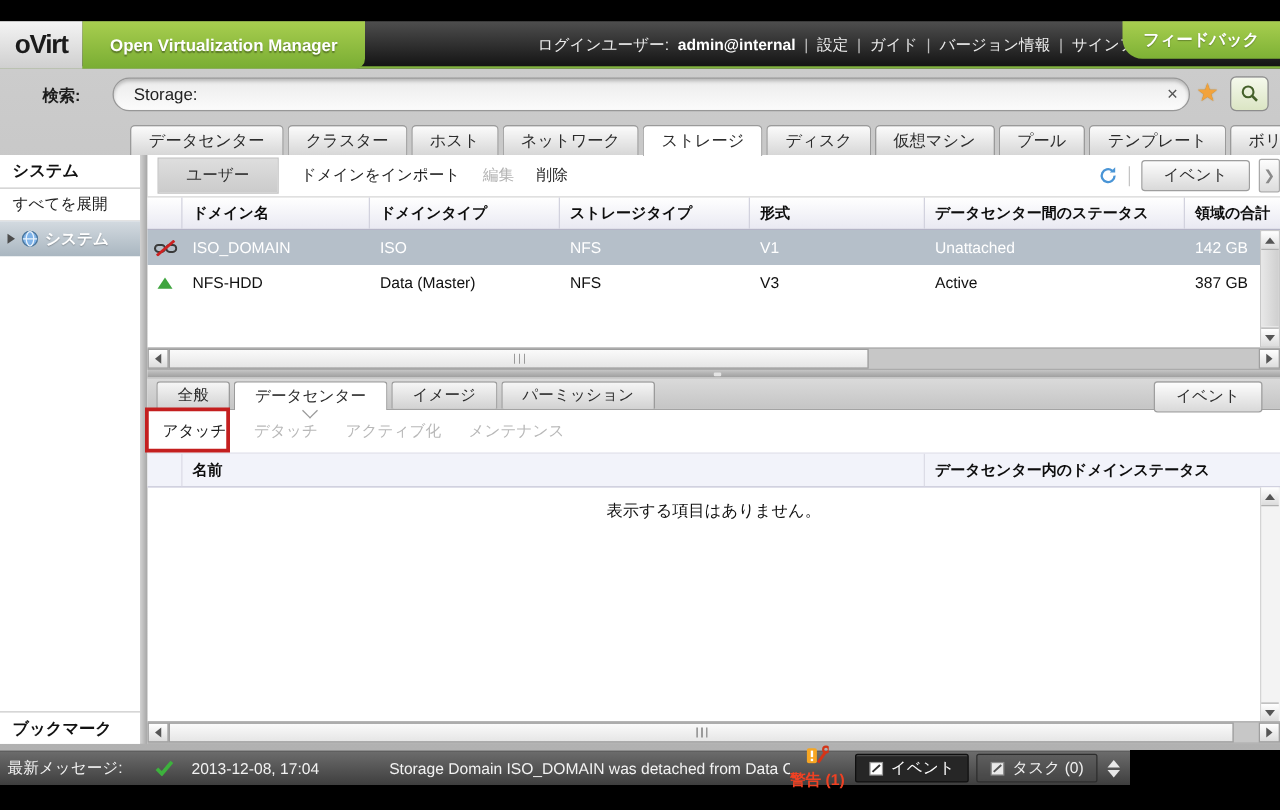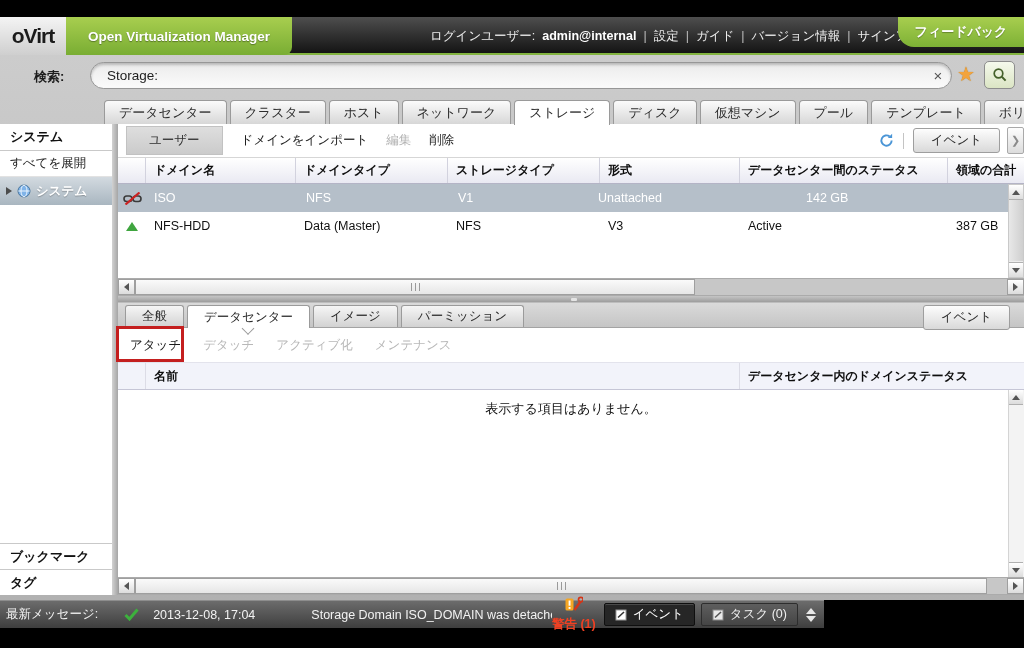--- a/index.html
+++ b/index.html
@@ -137,21 +137,21 @@
   .dhead { height:28px; display:flex; background:#f2f3fa; border-bottom:1px solid #c6c6d6; border-top:1px solid #e3e3ec; }
   .dh-cell { border-right:1px solid #dcdce6; display:flex; align-items:center; padding-left:8px;
              font-weight:700; font-size:12px; color:#0d0d0d; white-space:nowrap; }
   .dh-cell:last-child { border-right:none; }
   .d0{width:28px;} .d1{width:594px;text-align:center;} .d2{width:284px;}
   .dbody { flex:1; position:relative; }
   .empty-msg { text-align:center; padding-top:10px; font-size:13px; color:#111; }
   .vscroll2 { position:absolute; right:0; top:0; bottom:0; width:16px; background:#f3f3f3; border-left:1px solid #d4d4d4; }
 
   
-  .statusbar { position:absolute; left:0; top:600px; width:824px; height:28px;
+  .statusbar { position:absolute; left:0; top:600px; width:904px; height:28px;
                background:linear-gradient(#6c6c6c,#3e3e3e); border-top:1px solid #8d8d8d;
                display:flex; align-items:center; color:#f2f2f2; font-size:12.5px; padding:0 6px; }
   .sb-check { margin-left:26px; display:flex; align-items:center; }
   .sb-time { margin-left:14px; white-space:nowrap; }
   .sb-msg { margin-left:56px; flex:1; overflow:hidden; white-space:nowrap; }
   .sb-alerts { display:flex; align-items:center; gap:5px; color:#ef4123; font-weight:700; white-space:nowrap;
                margin-right:8px; cursor:pointer;flex-direction:column; }
   .sb-btn-dark { background:#262626; border:1px solid #0f0f0f; border-radius:2px; padding:2px 10px;
                  display:flex; align-items:center; gap:6px; color:#fff; cursor:pointer; white-space:nowrap;
                  box-shadow:inset 0 1px 0 #4a4a4a; margin-right:6px; }
@@ -230,21 +230,20 @@
       <span class="expander"></span>
       <svg width="14" height="14" viewBox="0 0 14 14">
         <circle cx="7" cy="7" r="6" fill="#7fb3e8" stroke="#49759c"></circle>
         <ellipse cx="7" cy="7" rx="3" ry="5.8" fill="none" stroke="#eaf3fc" stroke-width="1"></ellipse>
         <line x1="1.3" y1="7" x2="12.7" y2="7" stroke="#eaf3fc" stroke-width="1"></line>
       </svg>
       <span>システム</span>
     </div>
     <div class="side-bottom">
       <div class="side-acc">ブックマーク</div>
-      <div class="side-acc">タグ</div>
     </div>
   </div>
 
   <div class="vsplit"></div>
 
   <div class="panel">
 
     <div class="p-toolbar">
       <div class="user-btn">ユーザー</div>
       <span class="tb-link">ドメインをインポート</span>
@@ -272,20 +271,21 @@
     </div>
 
     <div class="grid-row row-selected">
       <div class="g-cell icon c0">
         <svg width="19" height="13" viewBox="0 0 19 13">
           <rect x="1" y="4" width="8" height="5.5" rx="2.7" fill="none" stroke="#3a3a3a" stroke-width="1.6"></rect>
           <rect x="10" y="4" width="8" height="5.5" rx="2.7" fill="none" stroke="#3a3a3a" stroke-width="1.6"></rect>
           <line x1="2.5" y1="12.5" x2="16.5" y2="0.5" stroke="#cc2222" stroke-width="2.2"></line>
         </svg>
       </div>
+      <div class="g-cell c1">ISO_DOMAIN</div>
       <div class="g-cell c2">ISO</div>
       <div class="g-cell c3">NFS</div>
       <div class="g-cell c4">V1</div>
       <div class="g-cell c5">Unattached</div>
       <div class="g-cell c6">142 GB</div>
     </div>
     <div class="grid-row">
       <div class="g-cell icon c0">
         <span class="tri-up"></span>
       </div>

